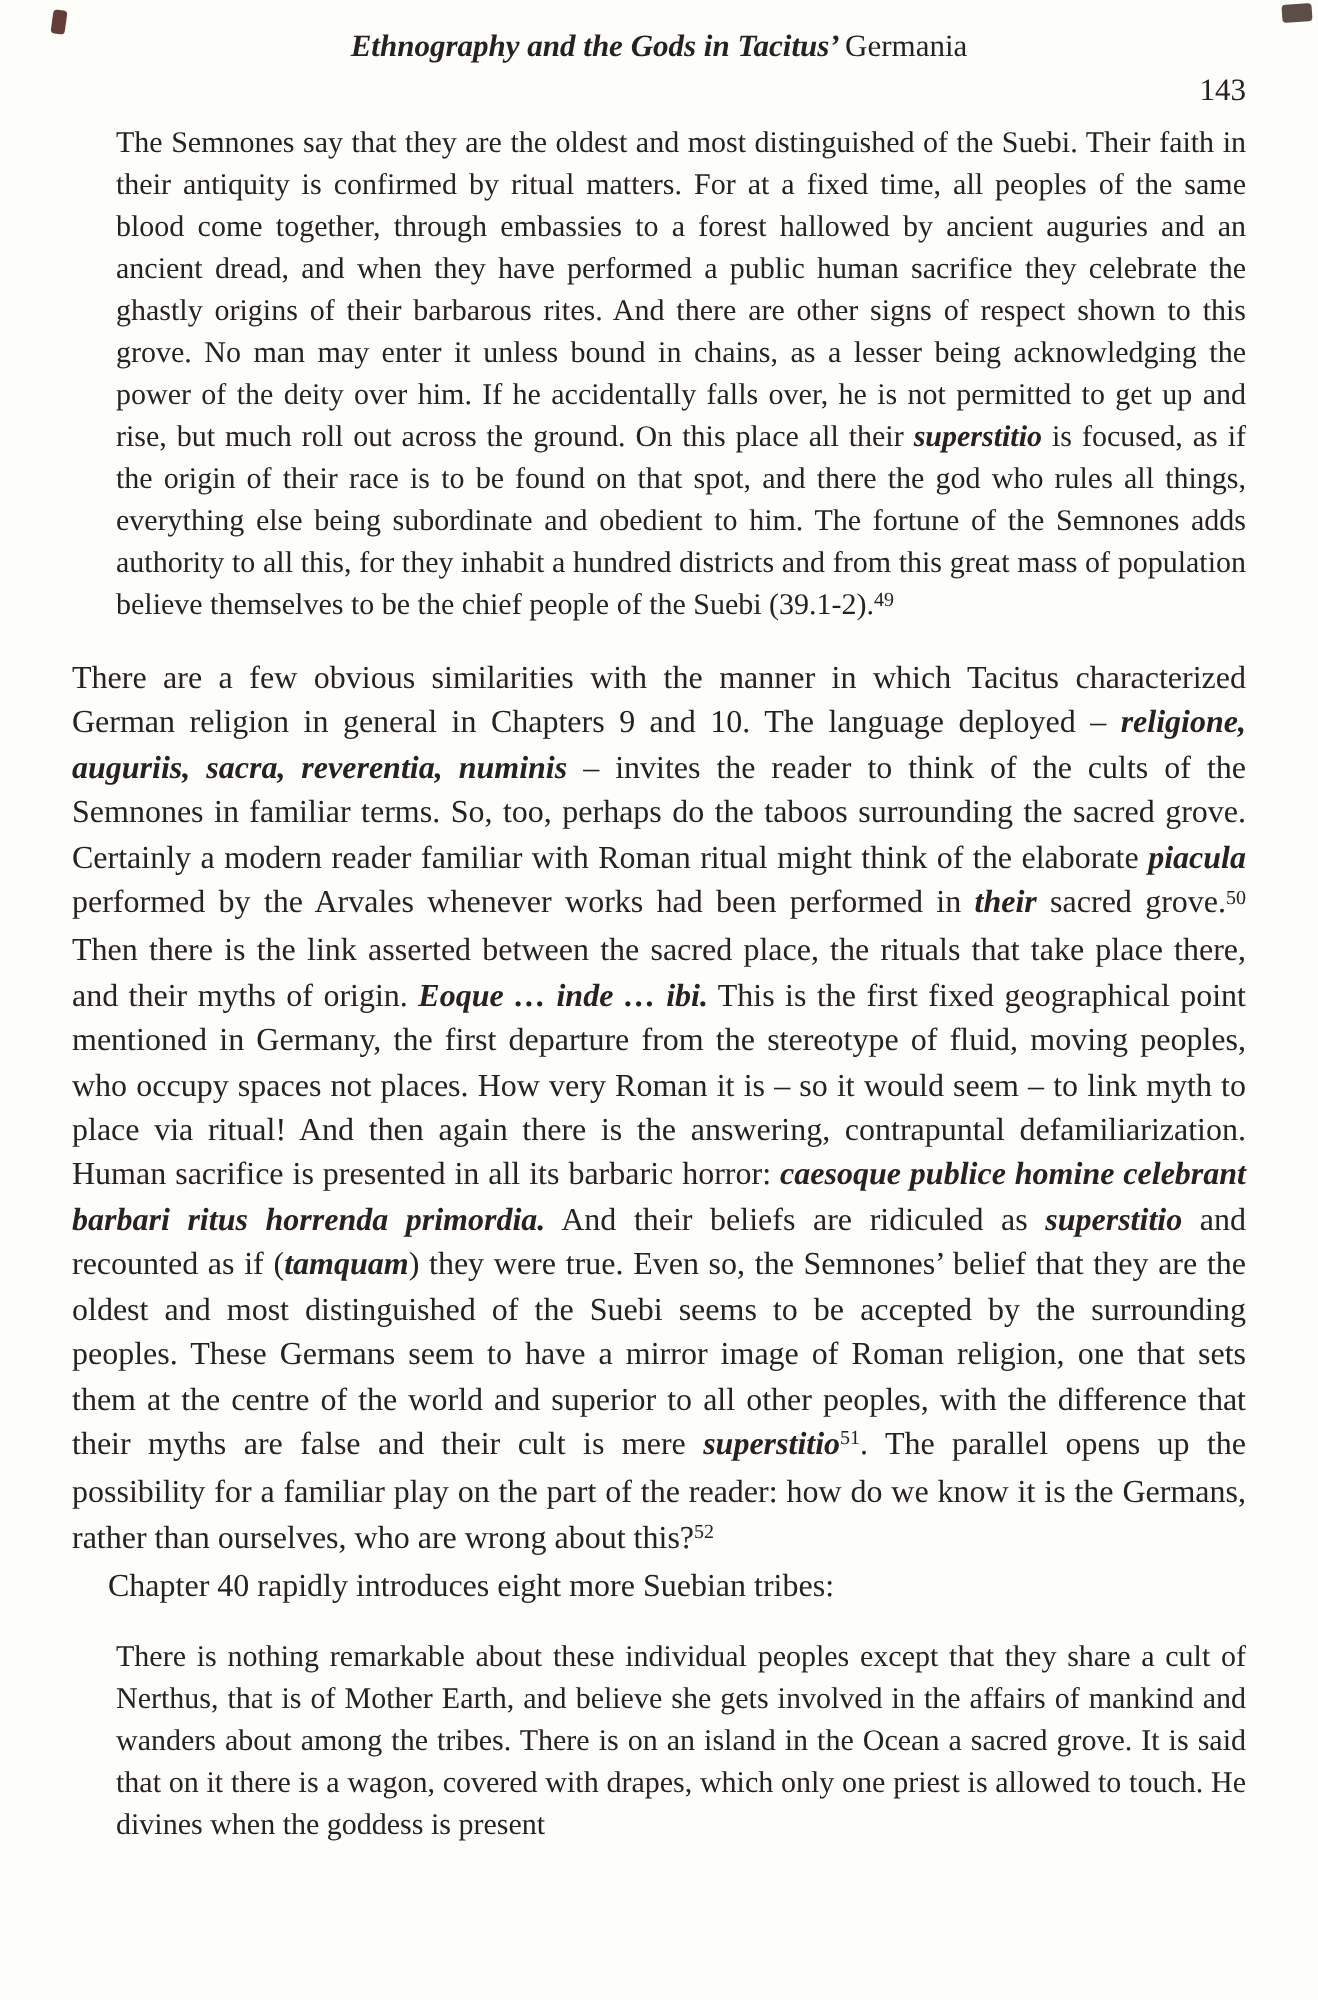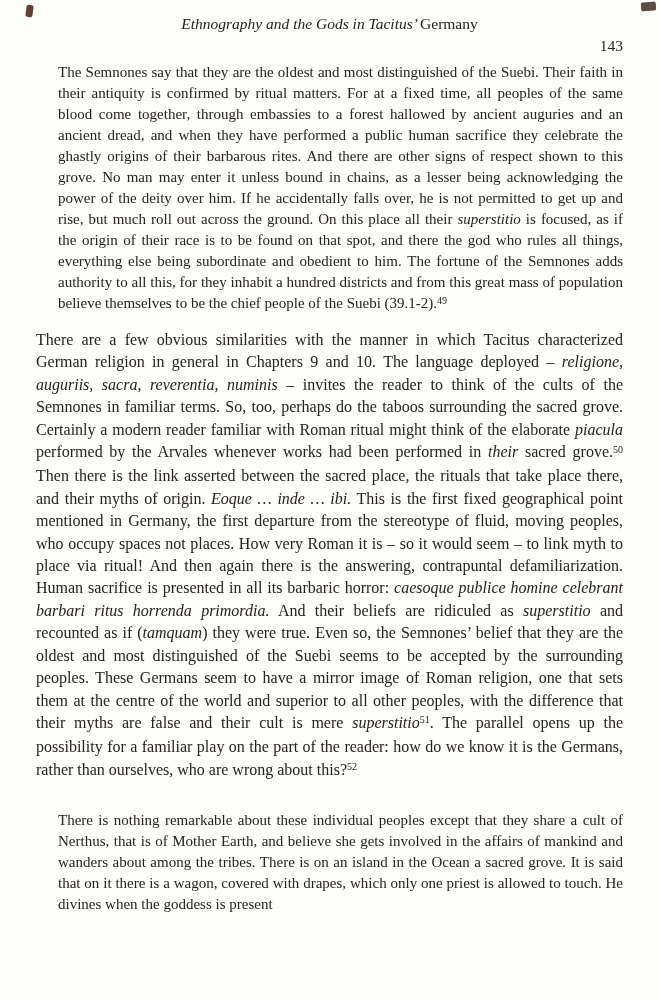--- a/index.html
+++ b/index.html
@@ -46,40 +46,41 @@
   .para {
     font-size: 16px;
     line-height: 22.4px;
     text-align: justify;
   }
   .para.indent { text-indent: 18px; }
   .quote {
     font-size: 15px;
     line-height: 21px;
     text-align: justify;
-    margin: 27px 0 14px 22px;
+    margin: 13px 0 14px 22px;
   }
-  .run-italic { font-style: italic; }
+  .run-italic { font-style: italic; font-weight: bold; }
   .run-sup {
     font-size: 10px;
     vertical-align: baseline;
     position: relative;
     top: -0.45em;
   }
 </style>
 </head>
 <body>
 
 <div class="page">
   <div class="corner-mark left"></div>
   <div class="corner-mark right"></div>
 
   <header class="running-head">
-    <span class="head-title"><span class="run-italic">Ethnography and the Gods in Tacitus’ </span><span>Germany</span></span>
+    <span class="head-title"><span class="run-italic">Ethnography and the Gods in Tacitus’ </span><span>Germania</span></span>
     <span class="head-page">143</span>
   </header>
 
   <main class="text-body">
     <blockquote class="quote"><span>The Semnones say that they are the oldest and most distinguished of the Suebi. Their faith in their antiquity is confirmed by ritual matters. For at a fixed time, all peoples of the same blood come together, through embassies to a forest hallowed by ancient auguries and an ancient dread, and when they have performed a public human sacrifice they celebrate the ghastly origins of their barbarous rites. And there are other signs of respect shown to this grove. No man may enter it unless bound in chains, as a lesser being acknowledging the power of the deity over him. If he accidentally falls over, he is not permitted to get up and rise, but much roll out across the ground. On this place all their </span><span class="run-italic">superstitio</span><span> is focused, as if the origin of their race is to be found on that spot, and there the god who rules all things, everything else being subordinate and obedient to him. The fortune of the Semnones adds authority to all this, for they inhabit a hundred districts and from this great mass of population believe themselves to be the chief people of the Suebi (39.1-2).</span><span class="run-sup">49</span></blockquote>
     <p class="para"><span>There are a few obvious similarities with the manner in which Tacitus characterized German religion in general in Chapters 9 and 10. The language deployed – </span><span class="run-italic">religione, auguriis, sacra, reverentia, numinis</span><span> – invites the reader to think of the cults of the Semnones in familiar terms. So, too, perhaps do the taboos surrounding the sacred grove. Certainly a modern reader familiar with Roman ritual might think of the elaborate </span><span class="run-italic">piacula</span><span> performed by the Arvales whenever works had been performed in </span><span class="run-italic">their</span><span> sacred grove.</span><span class="run-sup">50</span><span> Then there is the link asserted between the sacred place, the rituals that take place there, and their myths of origin. </span><span class="run-italic">Eoque … inde … ibi.</span><span> This is the first fixed geographical point mentioned in Germany, the first departure from the stereotype of fluid, moving peoples, who occupy spaces not places. How very Roman it is – so it would seem – to link myth to place via ritual! And then again there is the answering, contrapuntal defamiliarization. Human sacrifice is presented in all its barbaric horror: </span><span class="run-italic">caesoque publice homine celebrant barbari ritus horrenda primordia.</span><span> And their beliefs are ridiculed as </span><span class="run-italic">superstitio</span><span> and recounted as if (</span><span class="run-italic">tamquam</span><span>) they were true. Even so, the Semnones’ belief that they are the oldest and most distinguished of the Suebi seems to be accepted by the surrounding peoples. These Germans seem to have a mirror image of Roman religion, one that sets them at the centre of the world and superior to all other peoples, with the difference that their myths are false and their cult is mere </span><span class="run-italic">superstitio</span><span class="run-sup">51</span><span>. The parallel opens up the possibility for a familiar play on the part of the reader: how do we know it is the Germans, rather than ourselves, who are wrong about this?</span><span class="run-sup">52</span></p>
+    <p class="para indent"><span>Chapter 40 rapidly introduces eight more Suebian tribes:</span></p>
     <blockquote class="quote"><span>There is nothing remarkable about these individual peoples except that they share a cult of Nerthus, that is of Mother Earth, and believe she gets involved in the affairs of mankind and wanders about among the tribes. There is on an island in the Ocean a sacred grove. It is said that on it there is a wagon, covered with drapes, which only one priest is allowed to touch. He divines when the goddess is present</span></blockquote>
   </main>
 </div>
 
 </body></html>

